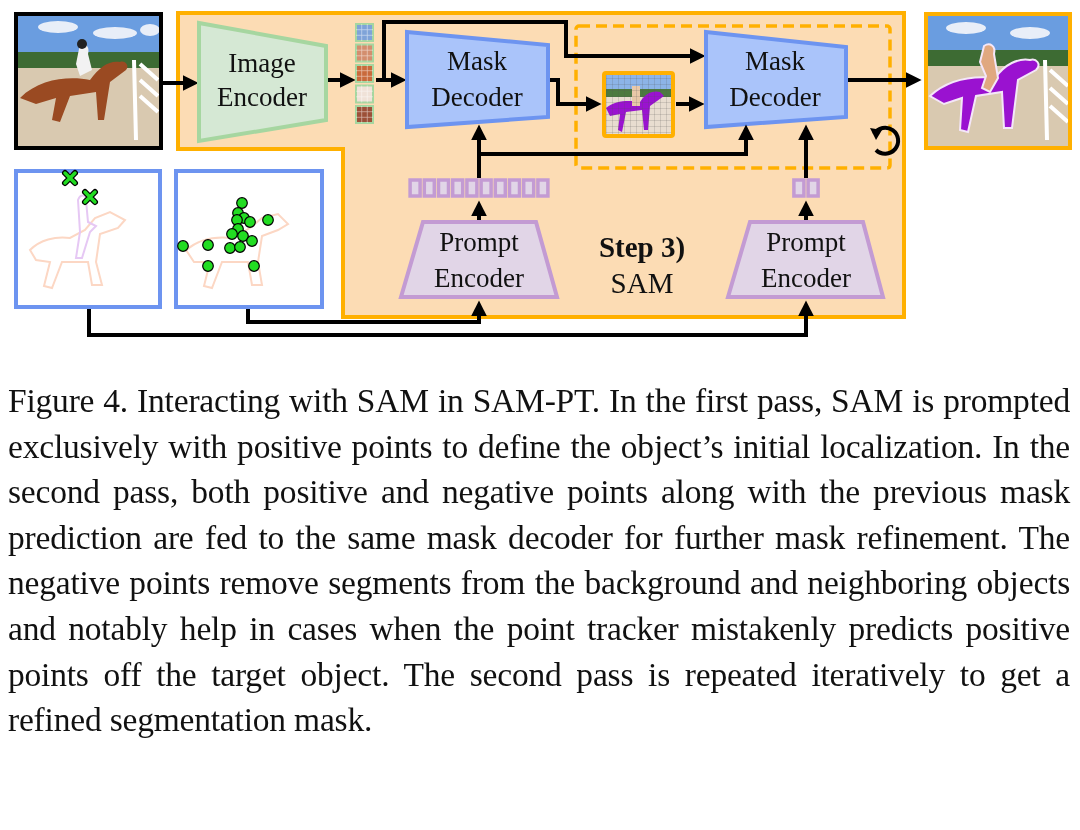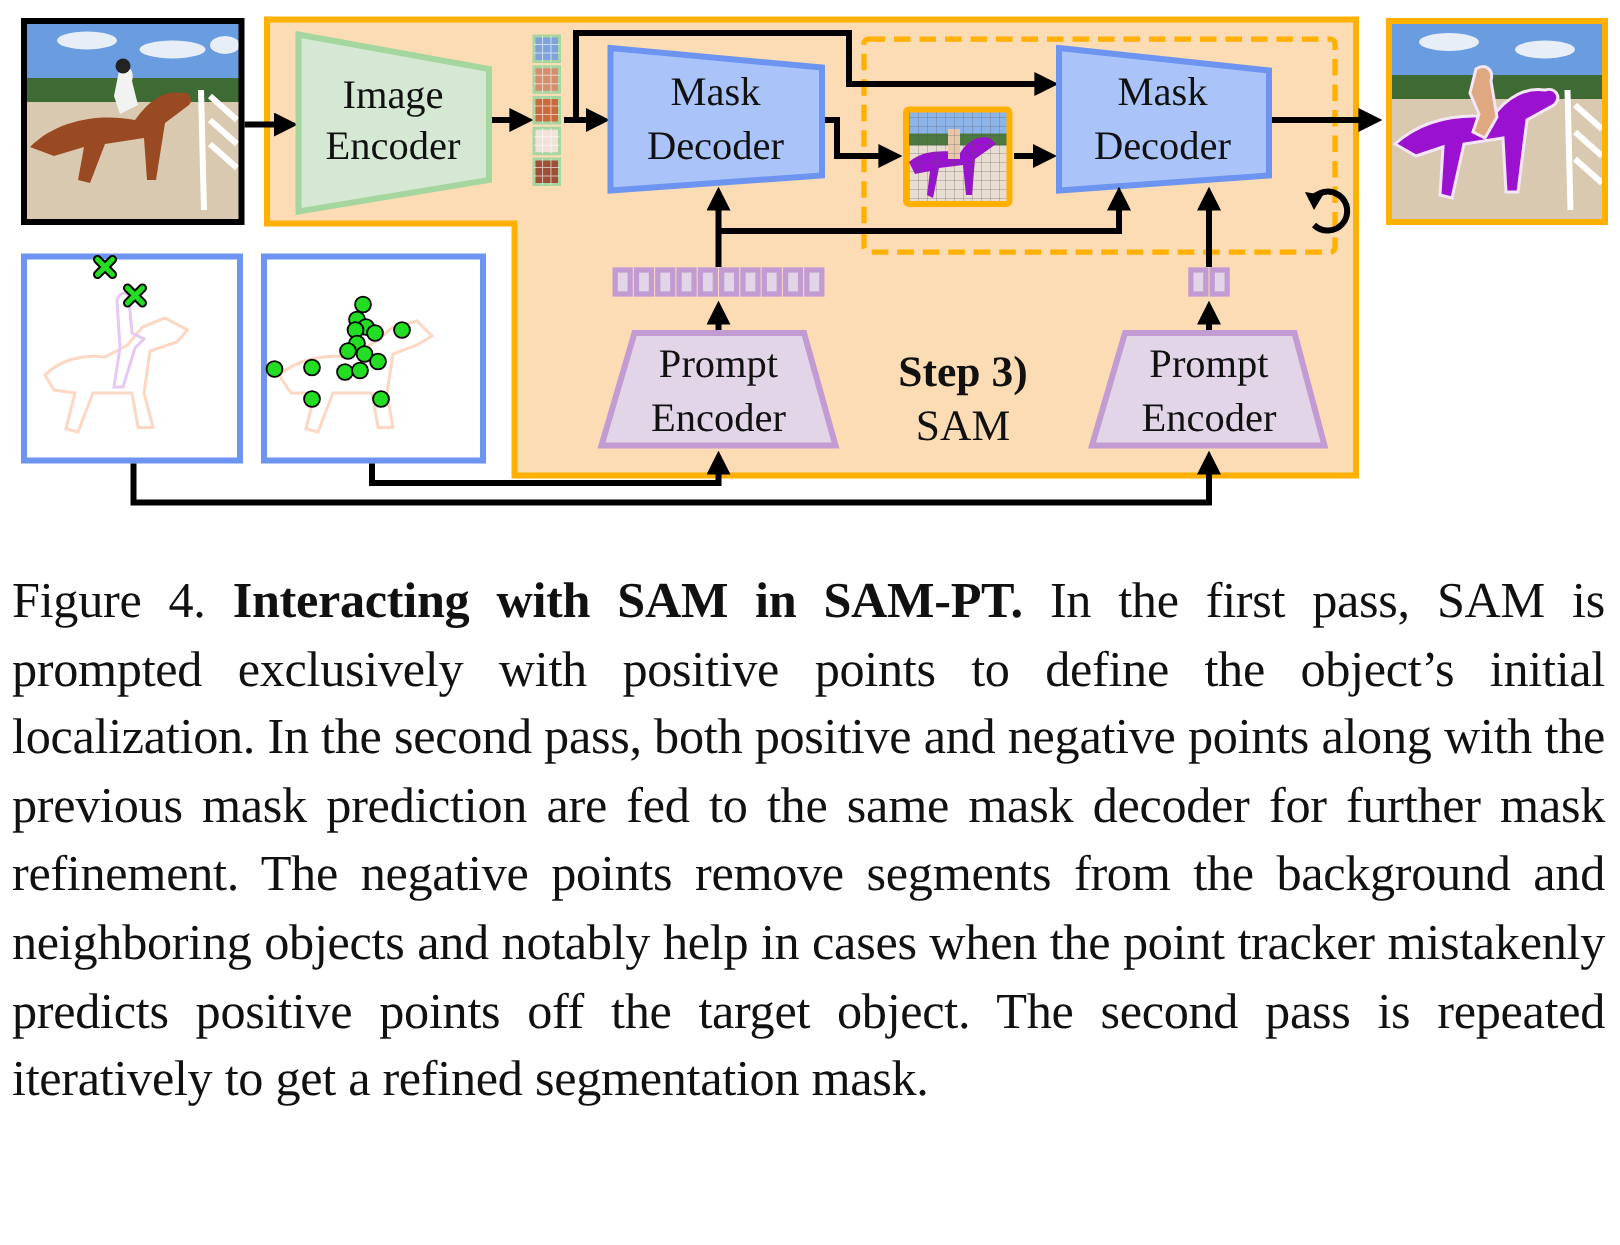--- a/index.html
+++ b/index.html
@@ -7,21 +7,21 @@
   #figure { position: absolute; left: 0; top: 0; width: 1080px; height: 345px; }
   .lbl { font-family: "Liberation Serif", "DejaVu Serif", serif; font-size: 27px; fill: #111; }
   .lbl-bold { font-weight: bold; }
   #caption {
     position: absolute; left: 8px; top: 378px; width: 1062px;
     font-family: "Liberation Serif", "DejaVu Serif", serif;
     font-size: 33.5px; line-height: 45.6px; color: #111;
     text-align: justify; letter-spacing: -0.2px;
   }
   #caption .fig-num { }
-  #caption .cap-title { font-weight: bold; }
+  #caption .cap-title { font-weight: normal; }
 </style>
 </head>
 <body>
 
 <svg id="figure" viewBox="0 0 1080 345" xmlns="http://www.w3.org/2000/svg">
   <defs>
     <marker id="arrow" markerWidth="4" markerHeight="4" refX="2.6" refY="2" orient="auto" markerUnits="strokeWidth">
       <path d="M0,0 L4,2 L0,4 z" fill="#000"></path>
     </marker>
     <pattern id="grid" width="6" height="6" patternUnits="userSpaceOnUse">

